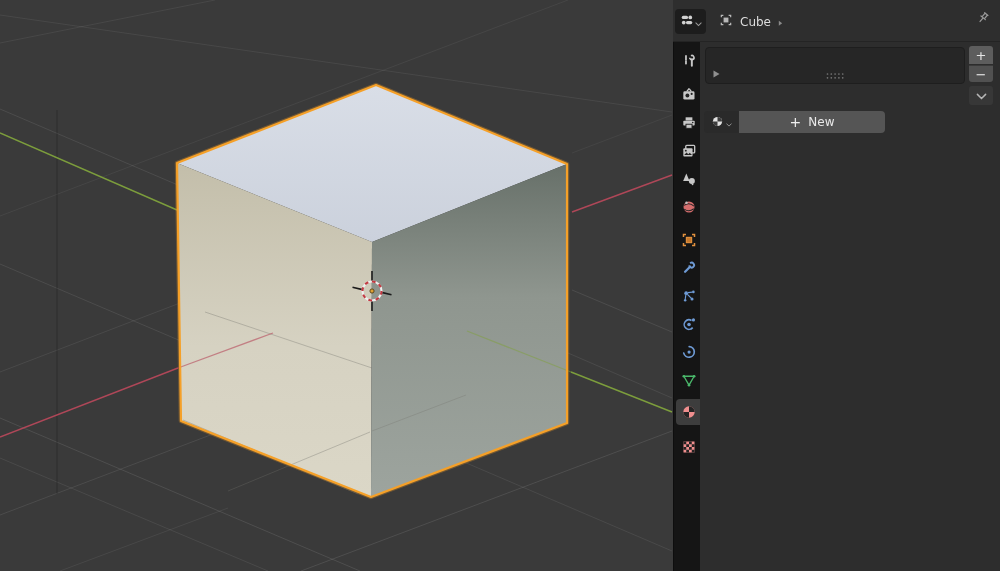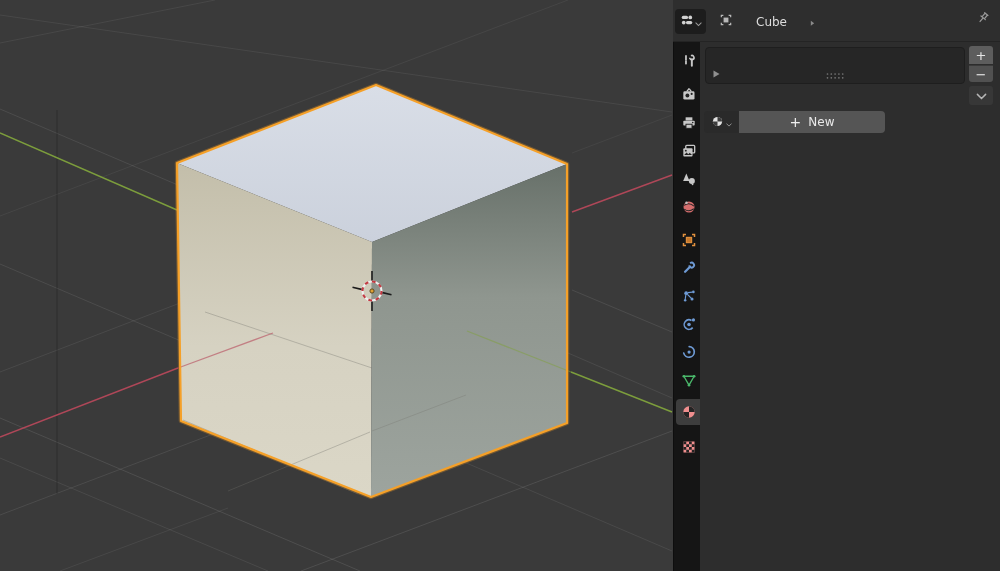--- a/index.html
+++ b/index.html
@@ -11,21 +11,21 @@
   #viewport { position:absolute; left:0; top:0; width:673px; height:571px; background:#3a3a3a; }
   #viewport svg { display:block; }
 
   
   #prop-header { position:absolute; left:673px; top:0; width:327px; height:42px;
                  background:#2e2e2e; border-bottom:1px solid #242424; }
   #editor-btn { position:absolute; left:2px; top:9px; width:31px; height:25px;
                 background:#1d1d1d; border-radius:4px; display:flex; align-items:center;
                 justify-content:center; gap:1px; cursor:pointer; }
   #crumb { position:absolute; left:46px; top:9px; height:25px; display:flex;
-           align-items:center; gap:23px; }
+           align-items:center; gap:7px; }
   #crumb .crumb-label { color:#dddddd; font-size:12px; }
   #pin-btn { position:absolute; right:7px; top:10px; width:20px; height:20px;
              display:flex; align-items:center; justify-content:center; cursor:pointer; }
 
   
   #tabstrip { position:absolute; left:673px; top:42px; width:27px; height:529px;
               background:#151515; border-left:1px solid #0e0e0e; }
   .tab { position:absolute; left:2px; width:25px; height:26px;
          border-radius:4px 0 0 4px; display:flex; align-items:center;
          justify-content:center; cursor:pointer; }

